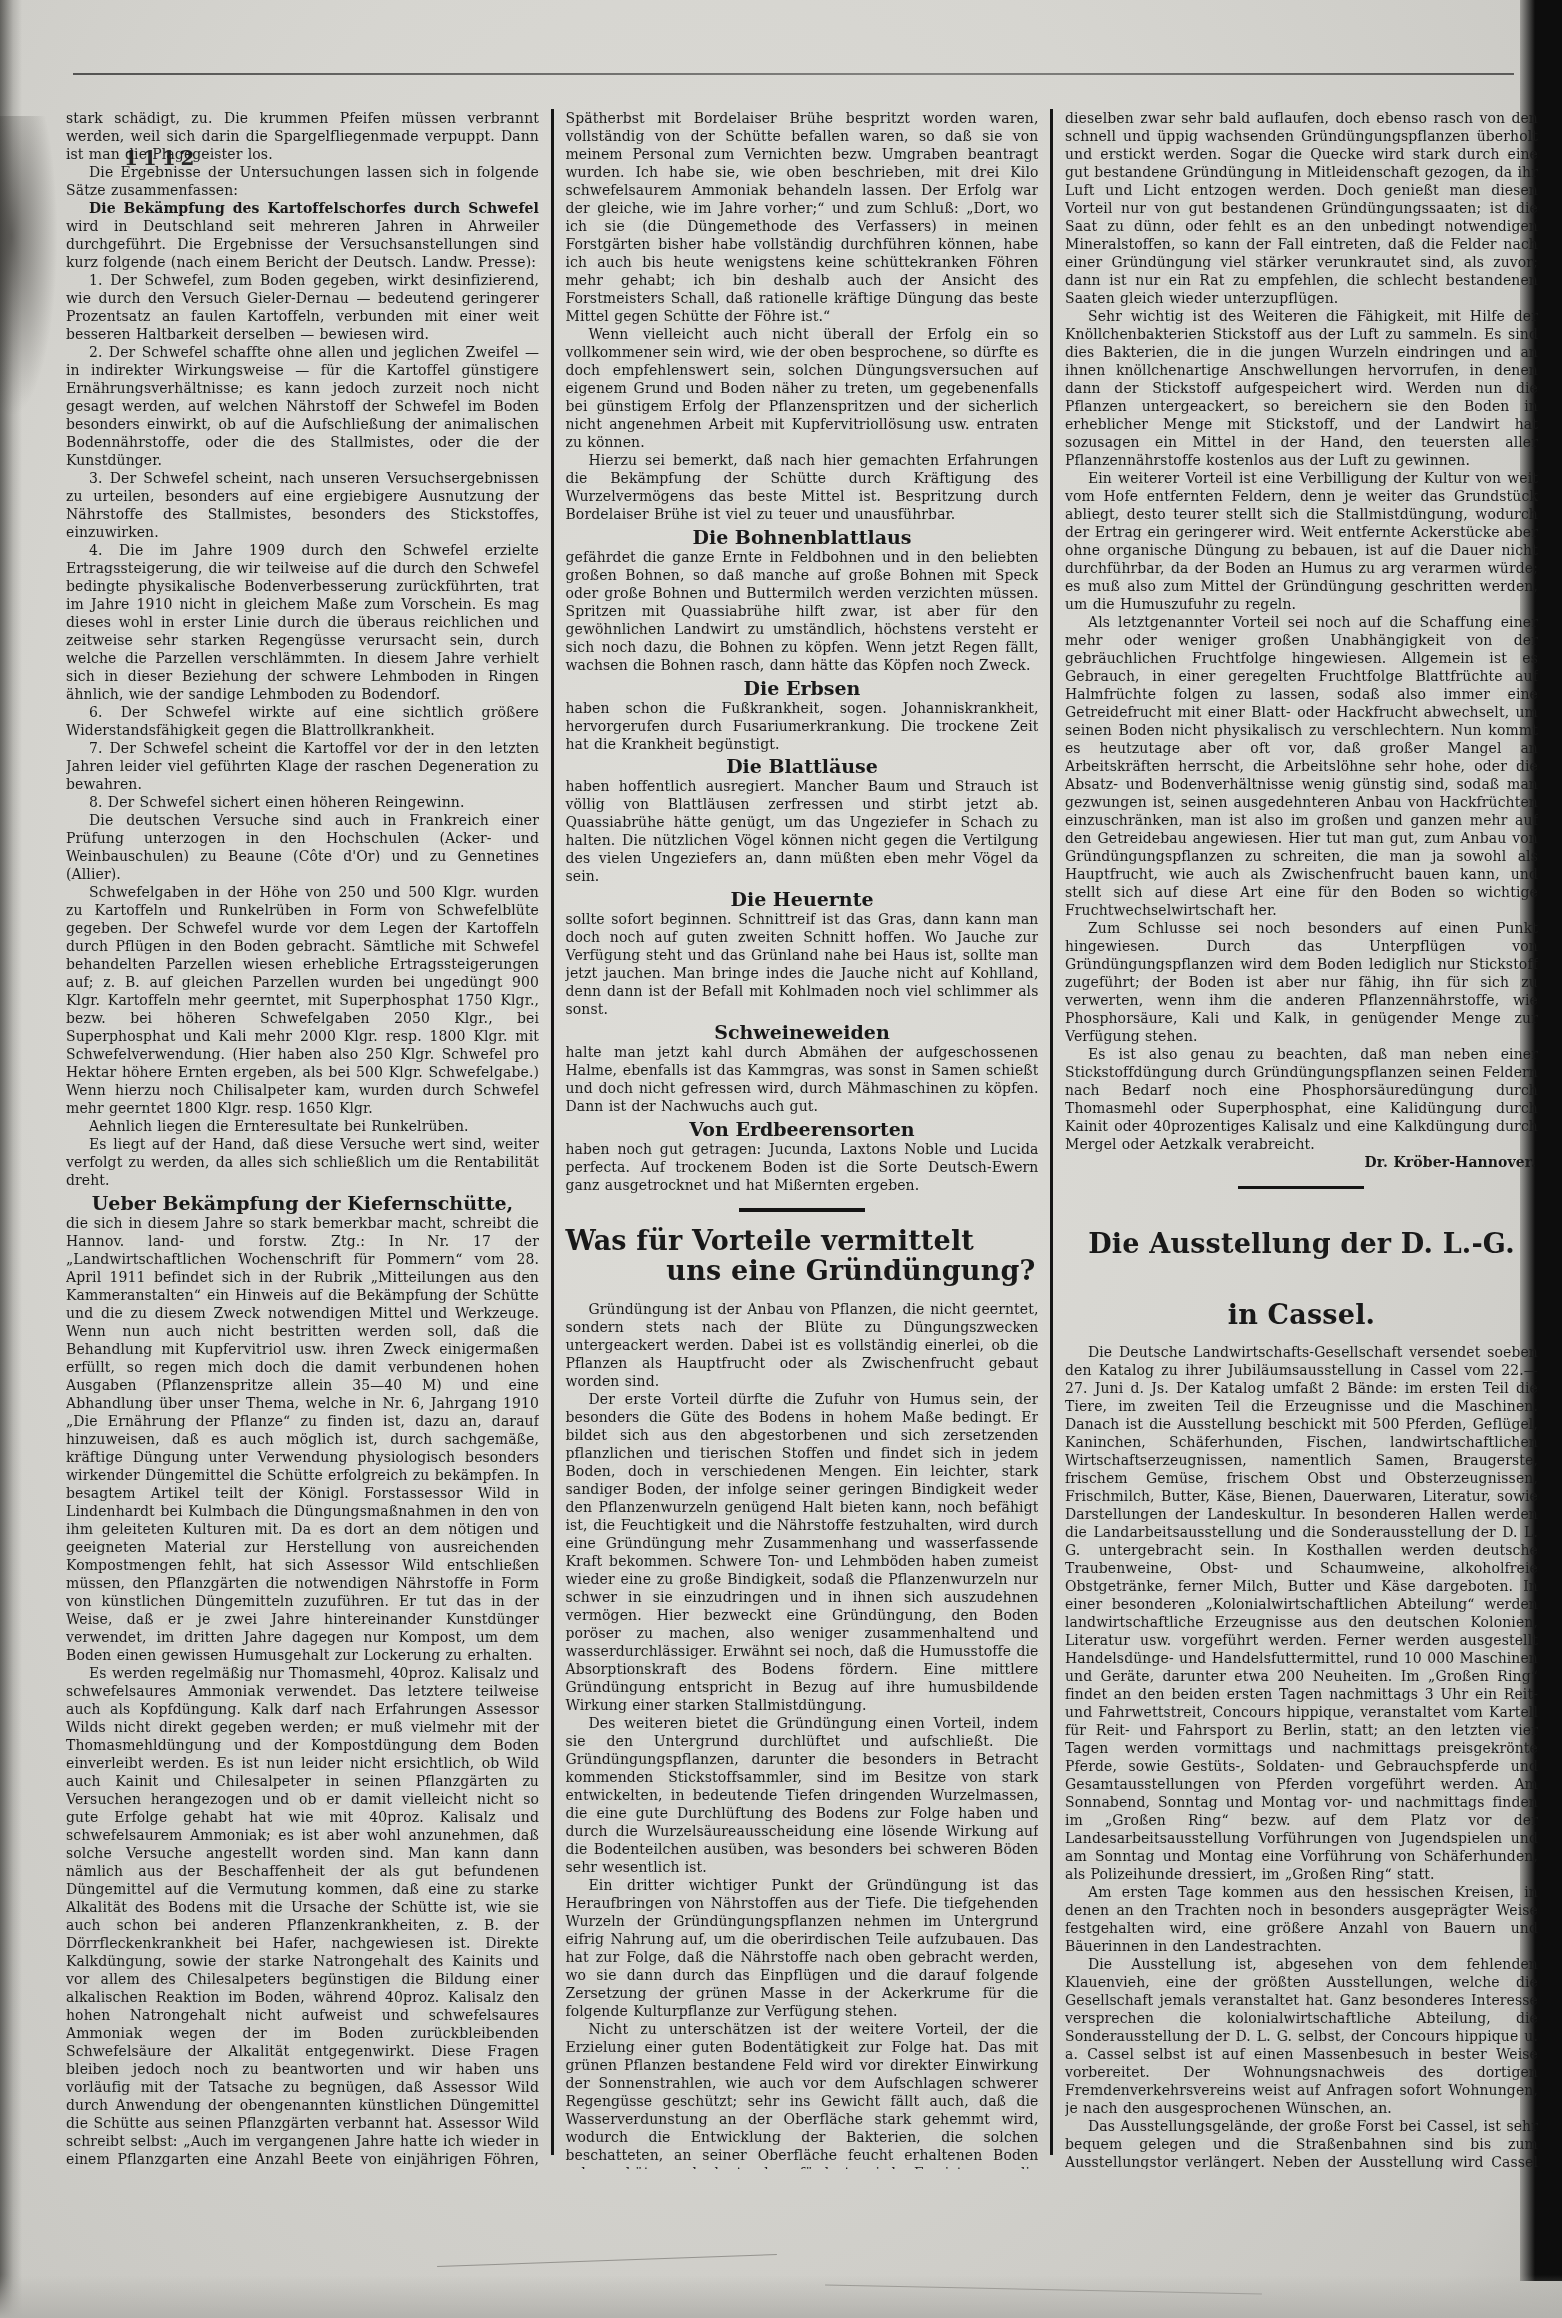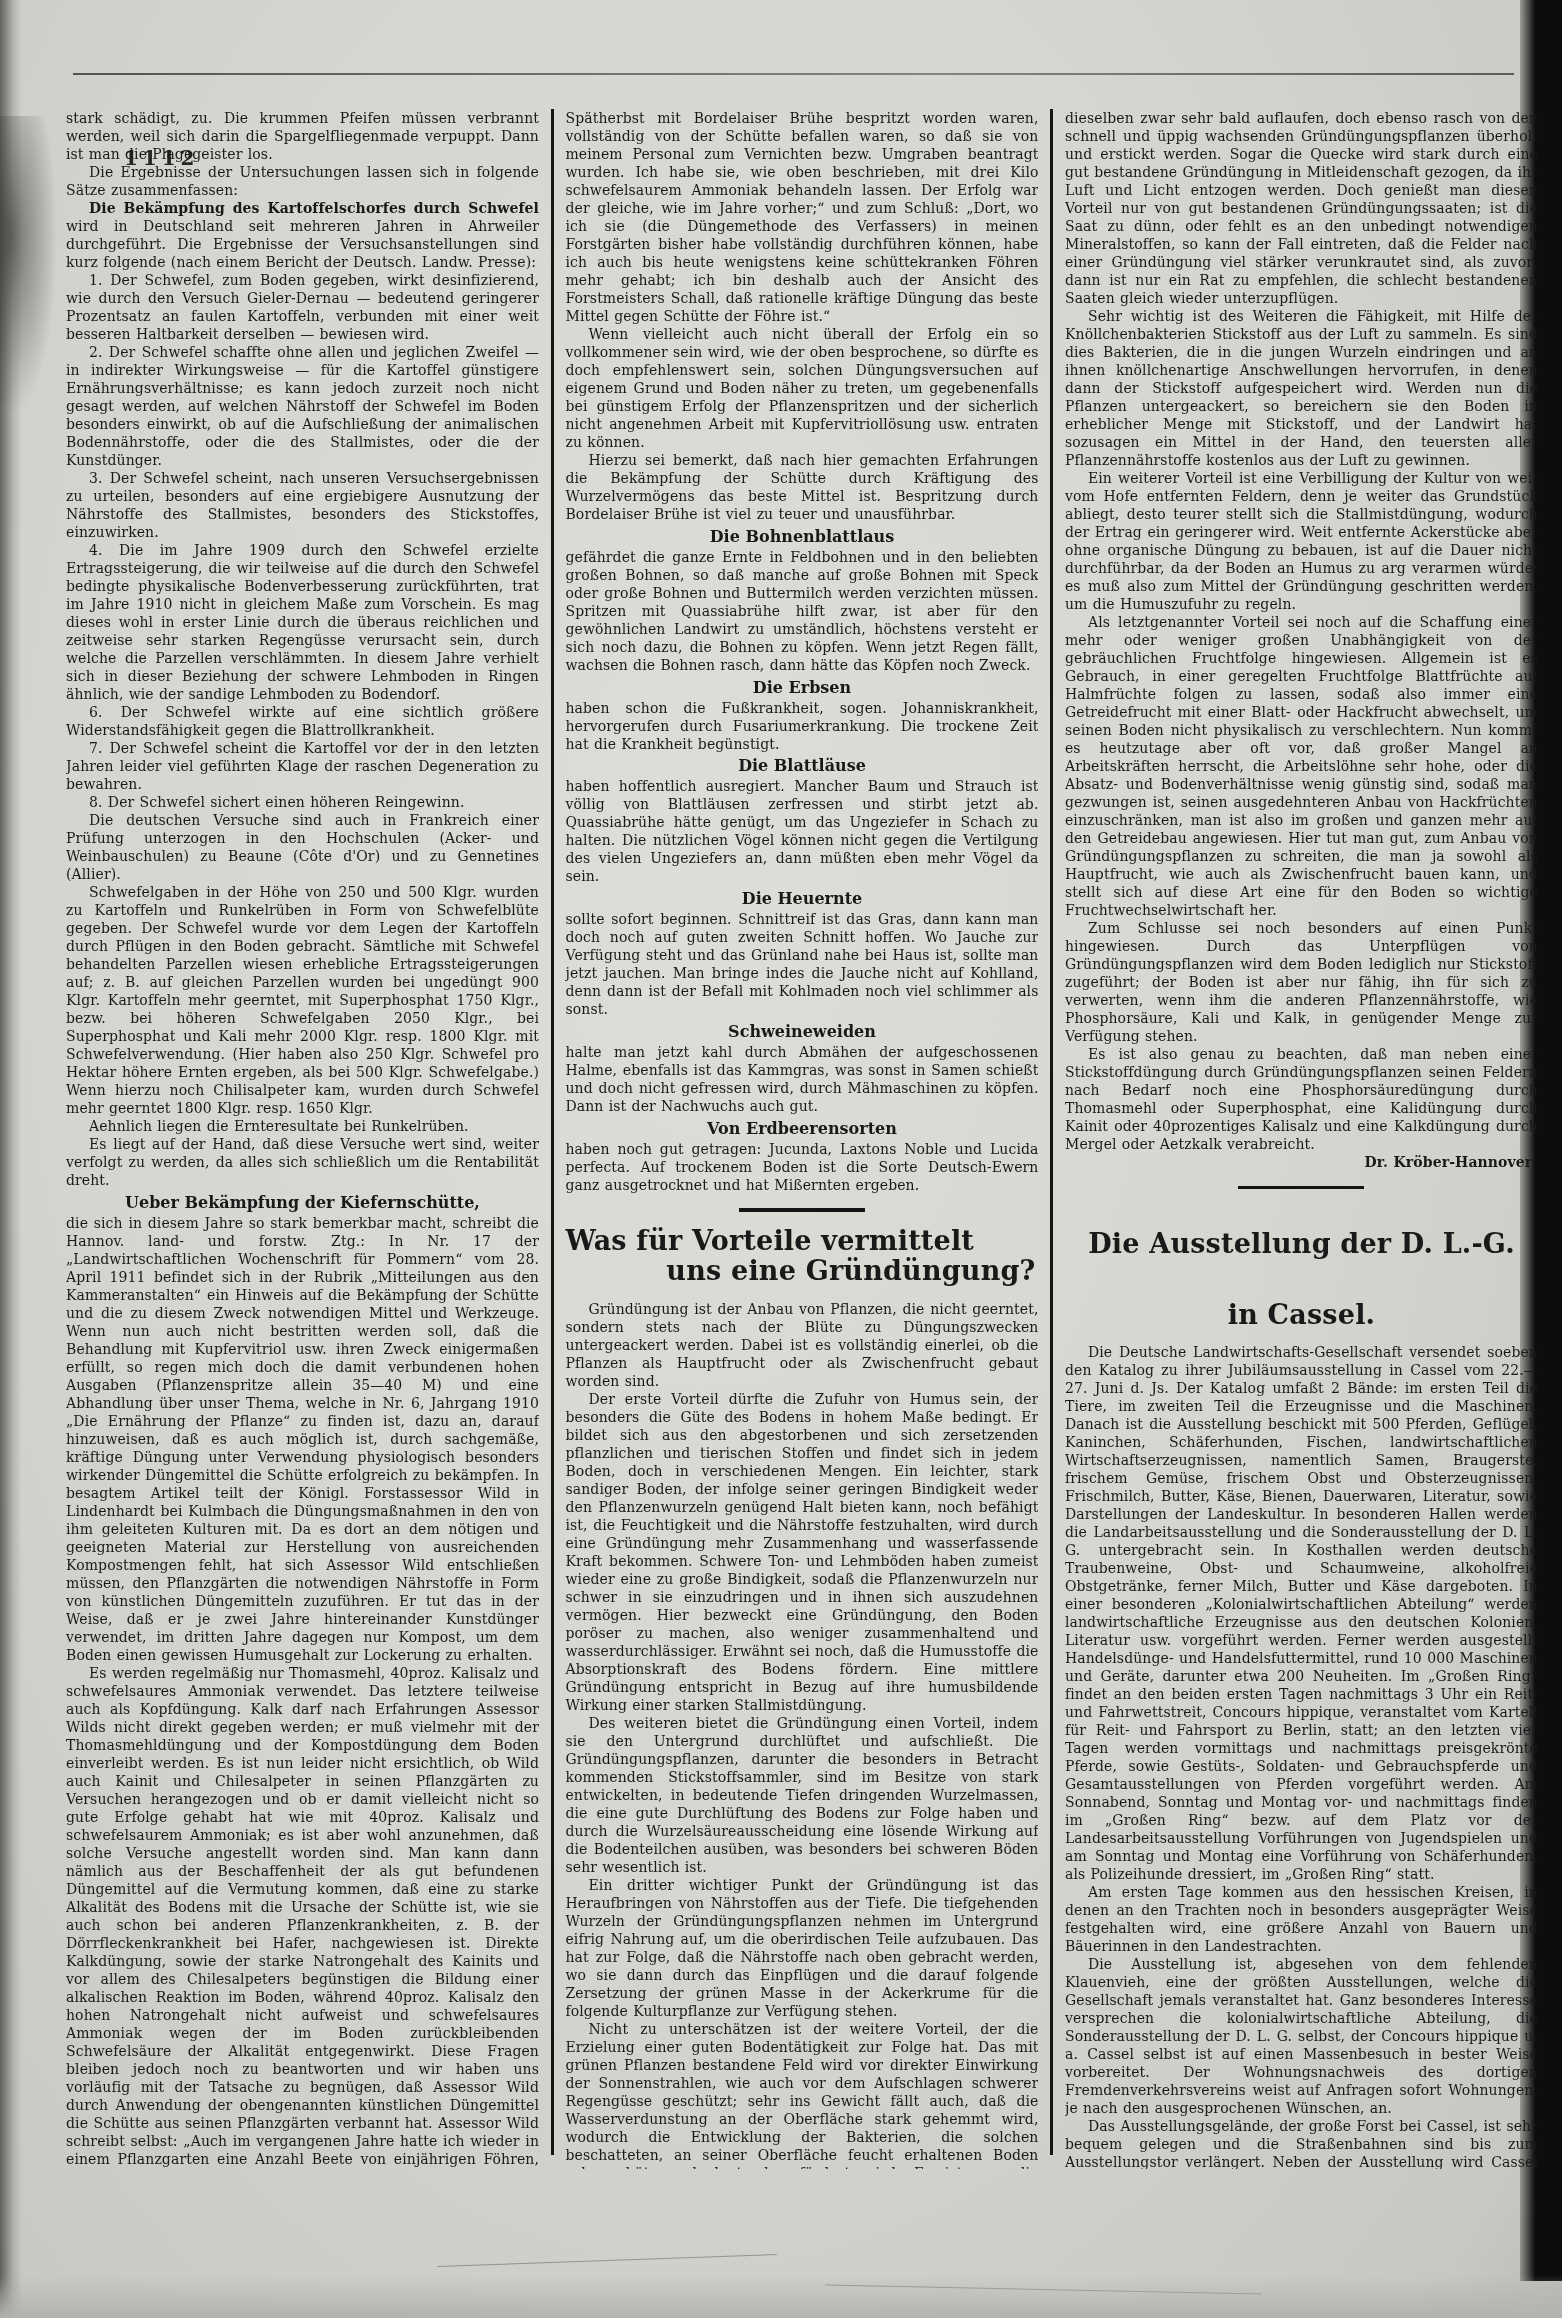--- a/index.html
+++ b/index.html
@@ -23,21 +23,21 @@
         letter-spacing:4.9px;color:#262626;}
   .columns{position:absolute;top:109px;left:66px;width:1472px;height:2060px;
         display:flex;justify-content:space-between;}
   .col{width:473px;height:2060px;overflow:hidden;}
   .col-rule{width:2.9px;height:2046px;background:#151515;margin:0 0.5px;}
   .col p{margin:0;text-align:justify;font-size:14px;line-height:18px;
         letter-spacing:0.1px;word-spacing:0.7px;}
   .col p.p{text-indent:23px;}
   .col p.pc{text-indent:0;}
   .col p strong{font-weight:bold;}
-  .subhead{margin:4.9px 0 1.9px;text-align:center;font-size:16px;font-weight:bold;line-height:18px;}
+  .subhead{margin:4.9px 0 1.9px;text-align:center;font-size:19px;font-weight:bold;line-height:18px;}
   .headline{margin:6.8px 0 12.6px;font-weight:bold;font-size:27px;line-height:1.14;letter-spacing:0.2px;}
   .headline .hl-line{display:block;}
   .headline.staggered .hl-1{text-align:left;margin-top:14px;}
   .headline.staggered .hl-2{text-align:right;padding-right:2.9px;}
   .headline.centered .hl-line{text-align:center;margin-top:40px;}
   .sig{margin:3.9px 0 2.9px;text-align:right !important;font-weight:bold;padding-right:2px;}
   .divider{width:126px;height:3.4px;background:#141414;margin:14.6px auto 10.7px;}
 </style>
 </head>
 <body>

